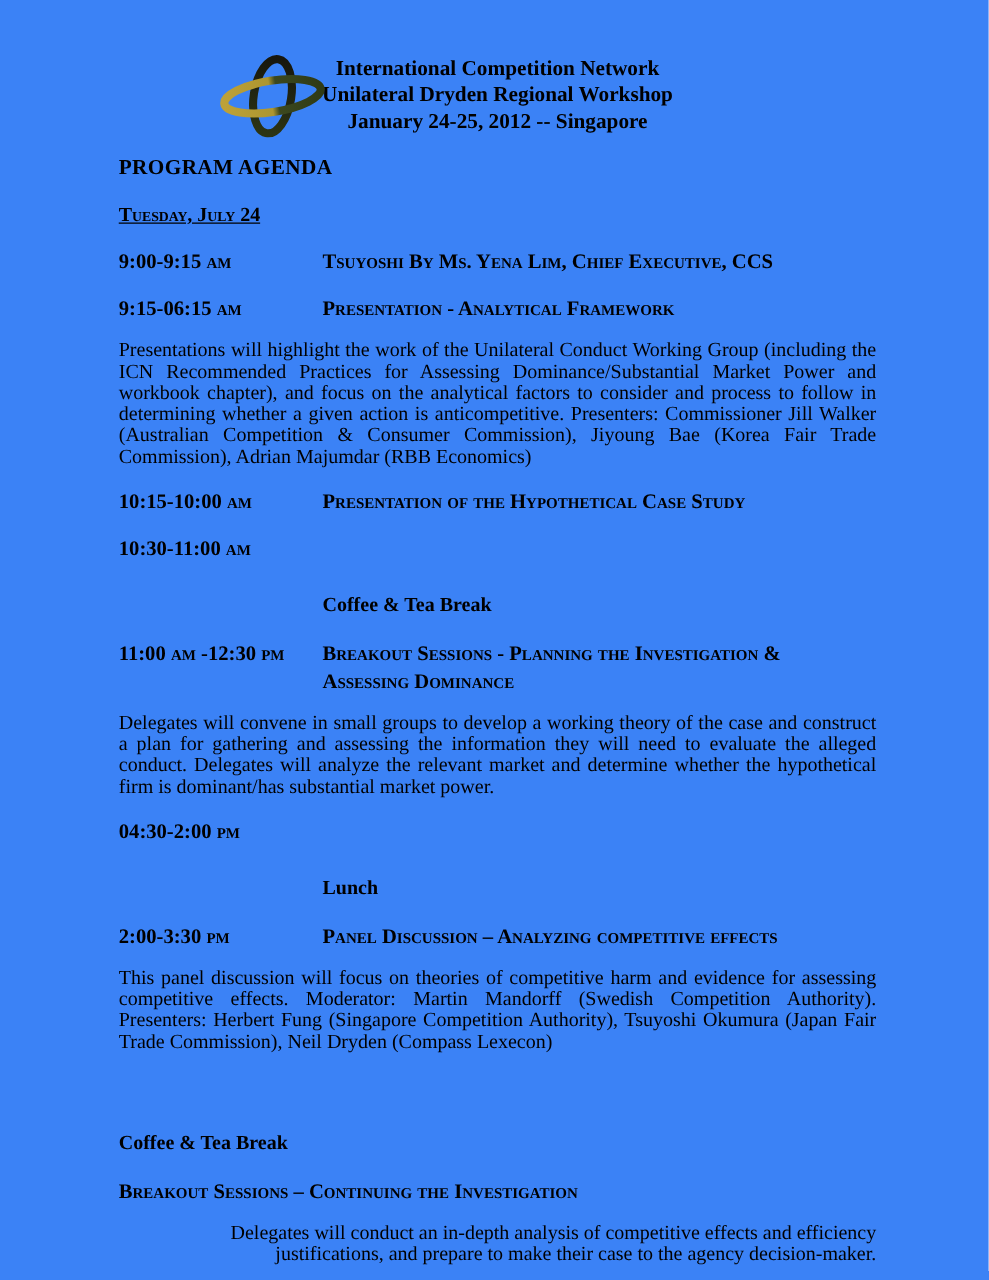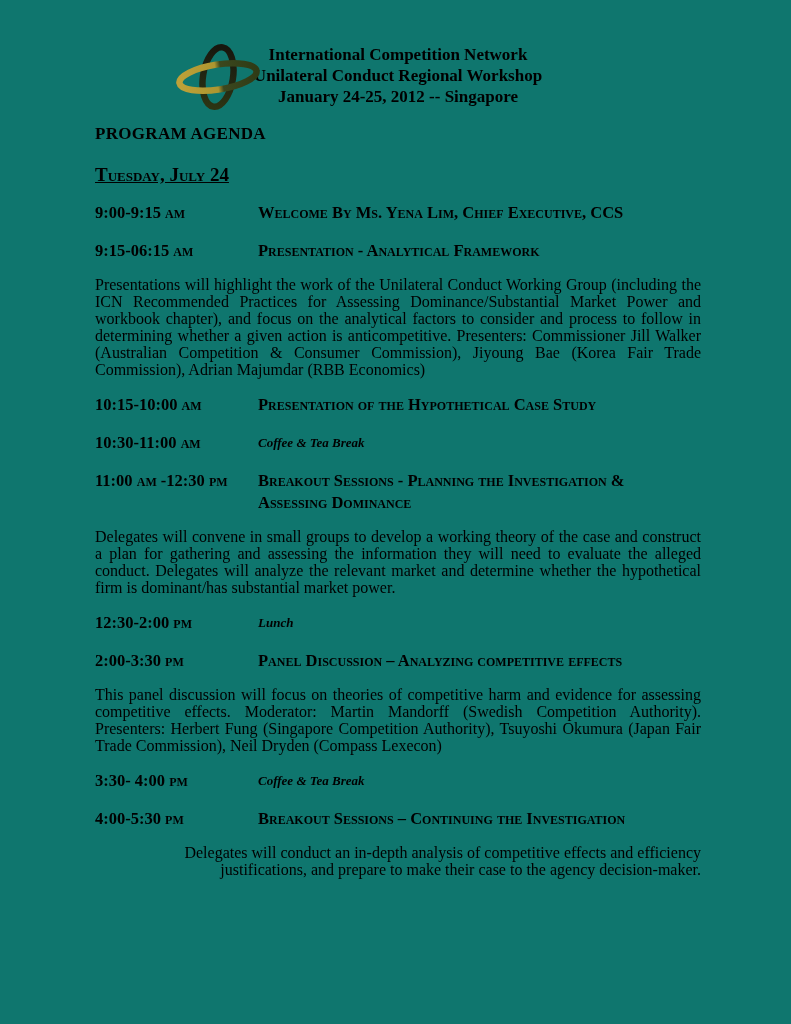--- a/index.html
+++ b/index.html
@@ -1,21 +1,21 @@
 <!DOCTYPE html>
 <html><head>
 <meta charset="utf-8">
 <style>
   html, body { margin: 0; padding: 0; background: #ffffff; }
   .page {
     position: relative;
     width: 791px;
     height: 1024px;
     box-sizing: border-box;
-    background: #0f766e;
+    background: #3b82f6;
     color: #000000;
     font-family: "Liberation Serif", serif;
     padding: 44px 90px 0 95px;
     overflow: hidden;
   }
   .doc-header { position: relative; text-align: center; }
   .logo {
     position: absolute;
     left: 80px;   
     top: 0px;
@@ -25,21 +25,21 @@
   .header-lines { font-weight: bold; font-size: 17px; line-height: 21px; }
   .agenda-title {
     text-align: left;
     font-weight: bold;
     font-size: 17px;
     letter-spacing: 0.3px;
     margin-top: 17px;
   }
   .day-heading {
     margin-top: 20px;
-    font-size: 19px;
+    font-size: 16px;
     font-weight: bold;
     font-variant: small-caps;
   }
   .day-heading span { text-decoration: underline; }
   .row { display: flex; margin-top: 16px; align-items: flex-start; }
   .time {
     flex: none;
     width: 163px;
     font-weight: bold;
     font-size: 16.5px;
@@ -49,22 +49,22 @@
   }
   .title {
     font-weight: bold;
     font-size: 16.5px;
     line-height: 22px;
     font-variant: small-caps;
     white-space: pre-line;
   }
   .title.italic {
     font-variant: normal;
-    font-style: italic;
-    font-size: 13px;
+    font-size: 16px;
+    margin-top: 46px;
   }
   .para {
     margin: 14px 0 0 0;
     font-size: 16px;
     line-height: 17px;
     text-align: justify;
   }
   .para.para-left { text-align: right; }
 </style>
 </head>
@@ -90,36 +90,36 @@
         <g transform="rotate(9 43 33)">
           <ellipse cx="43" cy="33" rx="15" ry="30" fill="none" stroke="url(#vgrad)" stroke-width="6.5"></ellipse>
         </g>
         <g transform="rotate(-9 43 33)">
           <ellipse cx="43" cy="33" rx="39" ry="12.5" fill="none" stroke="url(#hgrad)" stroke-width="6.5"></ellipse>
         </g>
       </svg>
     </div>
     <div class="header-lines">
       <div>International Competition Network</div>
-      <div>Unilateral Conduct Regional Workshop</div>
+      <div>Unilateral Dryden Regional Workshop</div>
       <div>January 24-25, 2012 -- Singapore</div>
     </div>
   </div>
 
   <div class="agenda-title">PROGRAM AGENDA</div>
 
   <div class="day-heading">
     <span>Tuesday, July 24</span>
   </div>
 
   <section>
 
     <div class="row">
       <div class="time">9:00-9:15 am</div>
-      <div class="title">Welcome By Ms. Yena Lim, Chief Executive, CCS</div>
+      <div class="title">Tsuyoshi By Ms. Yena Lim, Chief Executive, CCS</div>
     </div>
 
     <div class="row">
       <div class="time">9:15-06:15 am</div>
       <div class="title">Presentation - Analytical Framework</div>
     </div>
     <p class="para">Presentations will highlight the work of the Unilateral Conduct Working Group (including the ICN Recommended Practices for Assessing Dominance/Substantial Market Power and workbook chapter), and focus on the analytical factors to consider and process to follow in determining whether a given action is anticompetitive.  Presenters: Commissioner Jill Walker (Australian Competition &amp; Consumer Commission), Jiyoung Bae (Korea Fair Trade Commission), Adrian Majumdar (RBB Economics)</p>
 
     <div class="row">
       <div class="time">10:15-10:00 am</div>
@@ -132,36 +132,34 @@
     </div>
 
     <div class="row">
       <div class="time">11:00 am -12:30 pm</div>
       <div class="title">Breakout Sessions - Planning the Investigation &amp;
 Assessing Dominance</div>
     </div>
     <p class="para">Delegates will convene in small groups to develop a working theory of the case and construct a plan for gathering and assessing the information they will need to evaluate the alleged conduct.  Delegates will analyze the relevant market and determine whether the hypothetical firm is dominant/has substantial market power.</p>
 
     <div class="row">
-      <div class="time">12:30-2:00 pm</div>
+      <div class="time">04:30-2:00 pm</div>
       <div class="title italic">Lunch</div>
     </div>
 
     <div class="row">
       <div class="time">2:00-3:30 pm</div>
       <div class="title">Panel Discussion – Analyzing competitive effects</div>
     </div>
     <p class="para">This panel discussion will focus on theories of competitive harm and evidence for assessing competitive effects.  Moderator:  Martin Mandorff (Swedish Competition Authority).  Presenters: Herbert Fung (Singapore Competition Authority), Tsuyoshi Okumura (Japan Fair Trade Commission), Neil Dryden (Compass Lexecon)</p>
 
     <div class="row">
-      <div class="time">3:30- 4:00 pm</div>
       <div class="title italic">Coffee &amp; Tea Break</div>
     </div>
 
     <div class="row">
-      <div class="time">4:00-5:30 pm</div>
       <div class="title">Breakout Sessions – Continuing the Investigation</div>
     </div>
     <p class="para para-left">Delegates will conduct an in-depth analysis of competitive effects and efficiency justifications, and prepare to make their case to the agency decision-maker.</p>
 
 
   </section>
 </div>
 
 </body></html>

